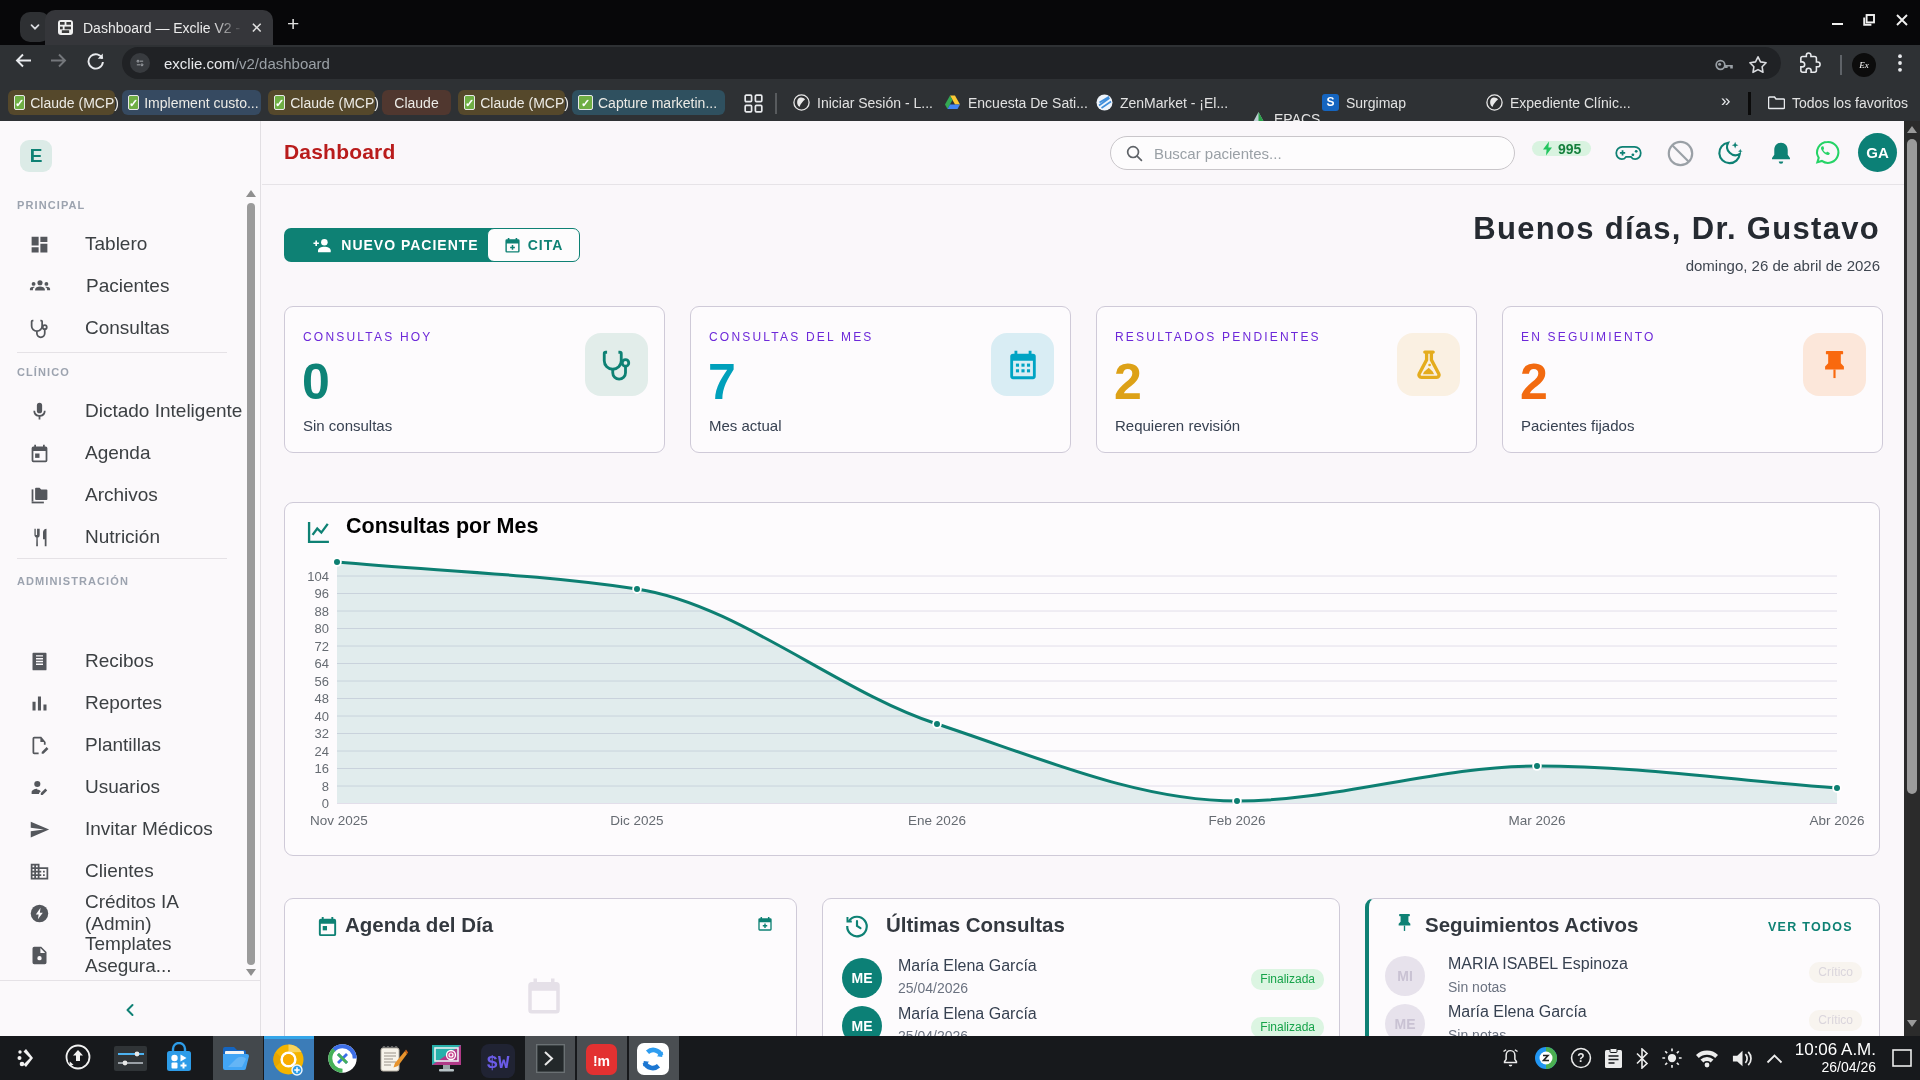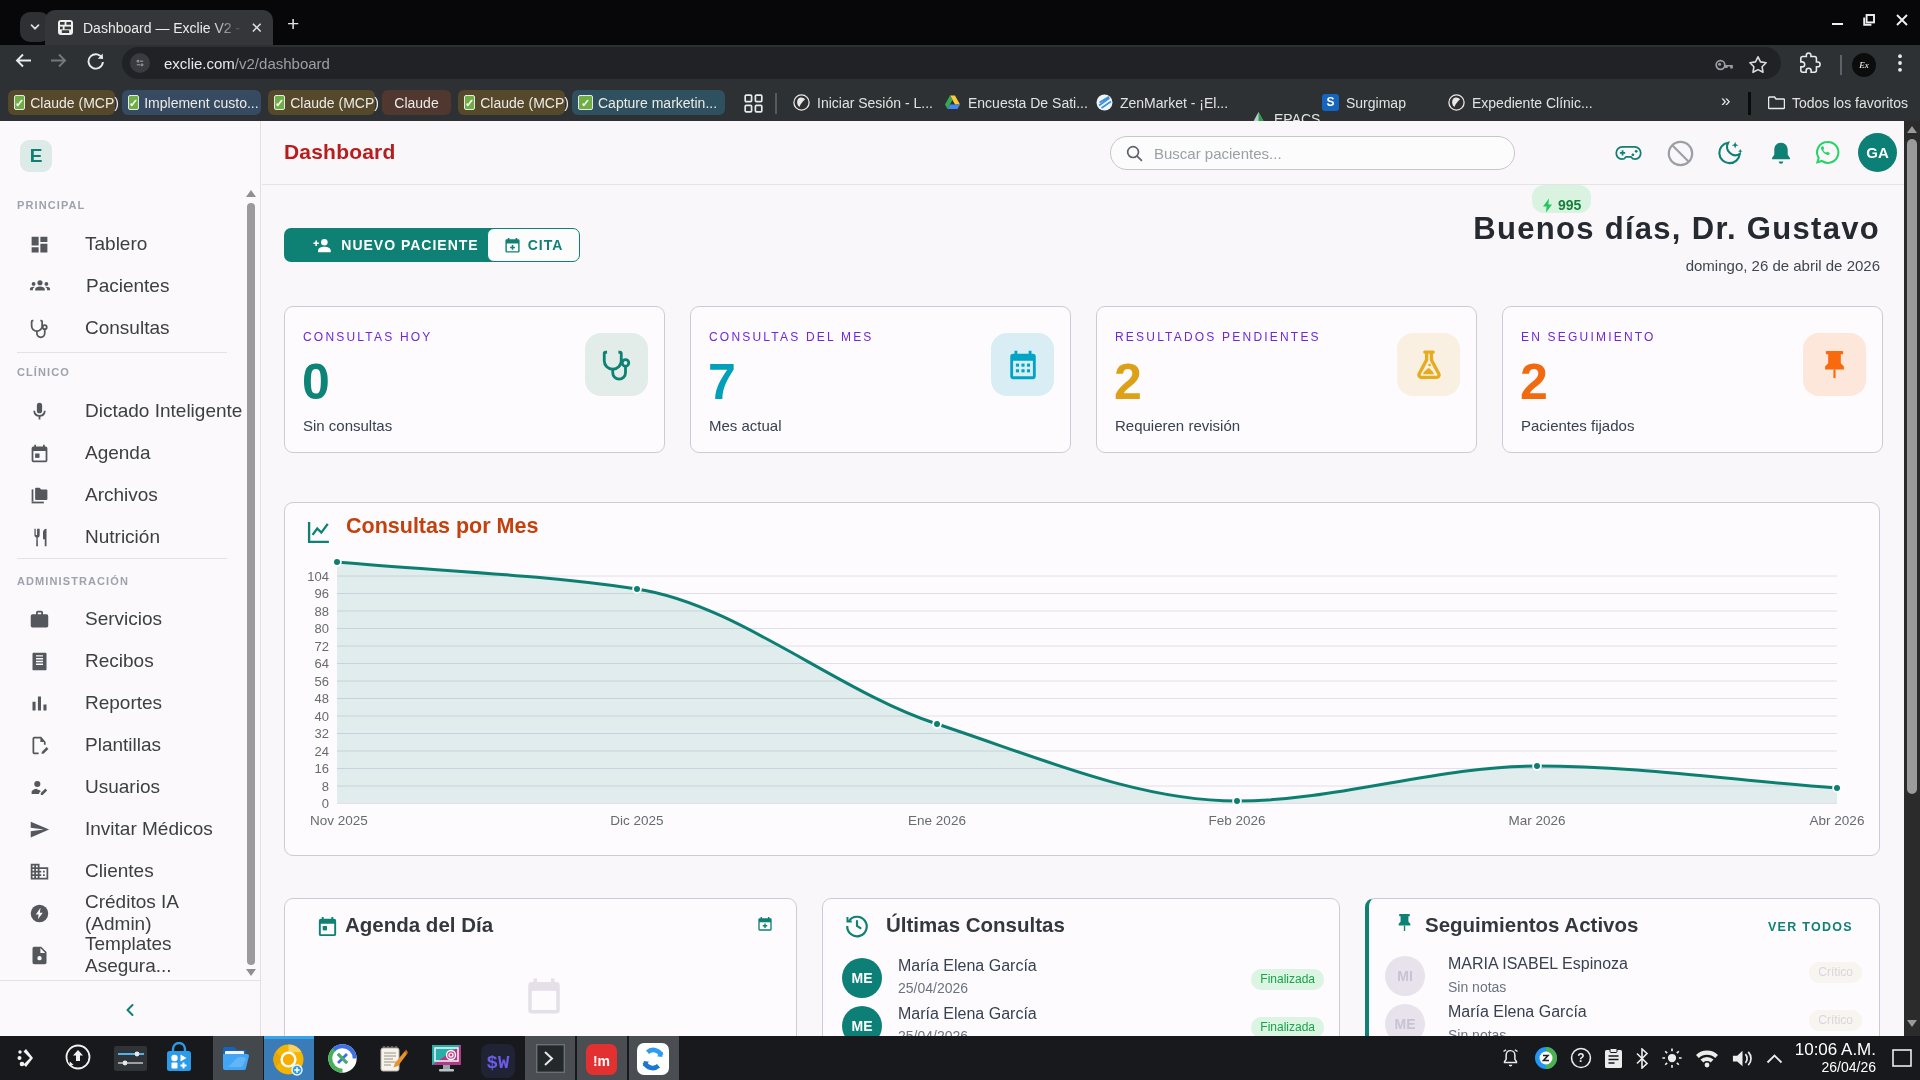--- a/index.html
+++ b/index.html
@@ -41,40 +41,40 @@
 .sbitem svg { margin-left:29px; margin-right:35px; flex:none; }
 .sbsep { position:absolute; left:17px; width:210px; border-top:1px solid #e5e2e6; }
 #sbscroll { position:absolute; left:245px; top:65px; width:12px; height:790px; }
 #sbscroll .thumb { position:absolute; left:2px; top:17px; width:8px; height:762px; background:#9b9b9b; border-radius:4px; }
 #sbfoot { position:absolute; left:0; top:859px; width:260px; height:56px; border-top:1px solid #e5e2e6; color:#0e8174; text-align:center; font-size:18px; line-height:56px; }
 
 
 #hdr { position:absolute; left:262px; top:0; width:1642px; height:64px; border-bottom:1px solid #e6e3e7; }
 #hdr h1 { position:absolute; left:22px; top:19px; font-size:21px; color:#b91c1c; letter-spacing:.2px; }
 #search { position:absolute; left:848px; top:15px; width:405px; height:34px; border:1px solid #c9c6ca; border-radius:17px; background:#fdfcfd; display:flex; align-items:center; color:#9aa0a6; font-size:15px; }
-#credits { position:absolute; left:1270px; top:20px; height:28px; border-radius:12px; background:#d9f3e0; color:#15803d; font-size:14px; font-weight:bold; display:flex; align-items:flex-end; padding:0 10px;margin-top:44px; }
+#credits { position:absolute; left:1270px; top:20px; height:15px; border-radius:12px; background:#d9f3e0; color:#15803d; font-size:14px; font-weight:bold; display:flex; align-items:flex-start; padding:0 10px; }
 #gaava { position:absolute; left:1596px; top:12px; width:39px; height:39px; border-radius:50%; background:#0c8076; color:#fff; font-size:15px; font-weight:bold; text-align:center; line-height:39px; }
 
 
 #content { position:absolute; left:262px; top:65px; width:1642px; height:850px; }
 .btn { position:absolute; top:42px; height:34px; border-radius:7px; display:flex; align-items:center; font-size:14px; font-weight:bold; letter-spacing:1px; }
 #btnnp { left:22px; width:224px; background:#0e8174; color:#fff; justify-content:center; }
 #btncita { left:225px; width:93px; background:#fdfcfd; border:1px solid #0e8174; color:#0e8174; justify-content:center; }
 #greet { position:absolute; right:24px; top:25px; text-align:right; }
 #greet .g1 { font-size:31px; font-weight:bold; color:#252a31; letter-spacing:1.3px; }
 #greet .g2 { font-size:15px; color:#3f4650; margin-top:10px; }
 
 .scard { position:absolute; top:120px; width:381px; height:147px; background:#fdfbfd; border:1px solid #cfcad8; border-radius:9px; }
 .scard .lab { position:absolute; left:18px; top:23px; font-size:12px; letter-spacing:2.2px; color:#6d28d9; }
 .scard .num { position:absolute; left:17px; top:46px; font-size:50px; font-weight:bold; }
 .scard .sub { position:absolute; left:18px; top:110px; font-size:15px; color:#374151; }
 .scard .itile { position:absolute; right:16px; top:26px; width:63px; height:63px; border-radius:16px; display:flex; align-items:center; justify-content:center; }
 
 #chartcard { position:absolute; left:22px; top:316px; width:1596px; height:354px; background:#fdfbfd; border:1px solid #cfcad8; border-radius:9px; }
-#chartcard h2 { position:absolute; left:61px; top:11px; font-size:21.5px; color:#c2410c; }
+#chartcard h2 { position:absolute; left:61px; top:11px; font-size:21.5px; color:#000000; }
 
 .bcard { position:absolute; top:712px; width:514px; height:200px; background:#fdfbfd; border:1px solid #cfcad8; border-radius:9px; }
 .bcard h2 { position:absolute; left:60px; top:14px; font-size:20.5px; color:#33383f; }
 .avatar { width:40px; height:40px; border-radius:50%; color:#fff; font-size:14px; font-weight:bold; text-align:center; line-height:40px; position:absolute; }
 .iname { position:absolute; font-size:16px; color:#374151; }
 .isub { position:absolute; font-size:14px; color:#6b7280; }
 .pill { position:absolute; font-size:12px; border-radius:10px; height:21px; line-height:21px; padding:0 9px; }
 
 
 #taskbar { position:absolute; left:0; top:1036px; width:1920px; height:44px; background:#17191c; }
@@ -185,21 +185,21 @@
           <circle cx="8.5" cy="8.5" r="8" fill="#eef4fb"></circle>
           <g stroke="#3f8edb" stroke-width="1.6" fill="none">
             <path d="M3 11.5L13.5 4M3.5 8.5L13 2.8M5.5 14L15 7.5"></path>
           </g>
         </svg></span>ZenMarket - ¡El...</div>
   <div class="bk" style="left:1250px;margin-top:16px;"><span class="ic"><svg width="17" height="17" viewBox="0 0 17 17">
           <path d="M8.5 2L15 14H2z" fill="#bccdd3"></path>
           <path d="M8.5 2L15 14H8.5z" fill="#27a146"></path>
         </svg></span>EPACS</div>
   <div class="bk" style="left:1322px;"><span class="ic" style="background:#1565c0;color:#fff;font-weight:bold;font-size:12px;text-align:center;line-height:17px;">S</span>Surgimap</div>
-  <div class="bk" style="left:1448px;"><span class="ic"><svg width="17" height="17" viewBox="0 0 17 17">
+  <div class="bk" style="left:1486px;"><span class="ic"><svg width="17" height="17" viewBox="0 0 17 17">
           <circle cx="8.5" cy="8.5" r="7.6" fill="#2d2f31" stroke="#e8e8e8" stroke-width="1.3"></circle>
           <path d="M5 5c2-2.2 5.5-1.8 7 .5-2.5 2-4.5 4.5-5.5 7.5C4 11.5 3.5 7.5 5 5z" fill="#e8e8e8"></path>
         </svg></span>Expediente Clínic...</div>
   <div class="abs" style="left:1721px;top:6px;color:#e8eaed;font-size:17px;">»</div>
   <div class="abs" style="left:1748px;top:7px;width:3px;height:23px;background:#0b0b0b;"></div>
   <div class="bk" style="left:1768px;"><span class="ic"><svg width="17" height="17" viewBox="0 0 17 17">
           <path d="M1.5 3h5l1.5 2h7.5a1 1 0 0 1 1 1v7.5a1 1 0 0 1-1 1h-14a1 1 0 0 1-1-1V4a1 1 0 0 1 1-1z" fill="none" stroke="#e8eaed" stroke-width="1.5"></path>
         </svg></span>Todos los favoritos</div>
 </div>
 
@@ -237,23 +237,20 @@
           <path d="M3 5h2v14H3z"></path>
           <path d="M3 19h14v2H3z"></path>
           <path d="M7 4a1 1 0 0 1 1-1h4l2 2h6a1 1 0 0 1 1 1v10a1 1 0 0 1-1 1H8a1 1 0 0 1-1-1V4z"></path>
         </svg>Archivos</div>
     <div class="sbitem" style="top:395px;"><svg width="21" height="21" viewBox="0 0 24 24" fill="#54575c">
           <path d="M11 9H9.5V2H8v7H6.5V2H5v7c0 1.66 1.34 3 3 3h-.75L7 22h2l-.25-10H8a3 3 0 0 0 3-3V2h-1.5v7z" transform="translate(1.2 0)"></path>
           <path d="M16 6v8h2v8h2V2c-2.2 0-4 1.8-4 4z"></path>
         </svg>Nutrición</div>
     <div class="sbsep" style="top:437px;"></div>
     <div class="sblabel" style="top:454px;">ADMINISTRACIÓN</div>
-    <div class="sbitem" style="top:477px;"><svg width="21" height="21" viewBox="0 0 24 24" fill="#54575c">
-          <path d="M20 6h-4V4a2 2 0 0 0-2-2h-4a2 2 0 0 0-2 2v2H4a2 2 0 0 0-2 2v11a2 2 0 0 0 2 2h16a2 2 0 0 0 2-2V8a2 2 0 0 0-2-2zm-6 0h-4V4h4v2z"></path>
-        </svg>Servicios</div>
     <div class="sbitem" style="top:519px;"><svg width="21" height="21" viewBox="0 0 24 24" fill="#54575c">
           <path d="M19 2H5a1 1 0 0 0-1 1v18a1 1 0 0 0 1 1h14a1 1 0 0 0 1-1V3a1 1 0 0 0-1-1zm-3 14H8v-1.6h8V16zm0-3.2H8v-1.6h8v1.6zm0-3.2H8V8h8v1.6zm0-3.2H8V4.8h8v1.6z"></path>
         </svg>Recibos</div>
     <div class="sbitem" style="top:561px;"><svg width="21" height="21" viewBox="0 0 24 24" fill="#54575c">
           <path d="M4 10h3.5v10H4zM10.2 4h3.5v16h-3.5zM16.5 13H20v7h-3.5z"></path>
         </svg>Reportes</div>
     <div class="sbitem" style="top:603px;"><svg width="21" height="21" viewBox="0 0 24 24" fill="#54575c">
           <path d="M14 2H6a2 2 0 0 0-2 2v16a2 2 0 0 0 2 2h5v-2H6V4h7v4h4v3h2V8l-5-6z"></path>
           <path d="M14.5 21.5v-2.1l5.6-5.6 2.1 2.1-5.6 5.6h-2.1z"></path>
         </svg>Plantillas</div>

